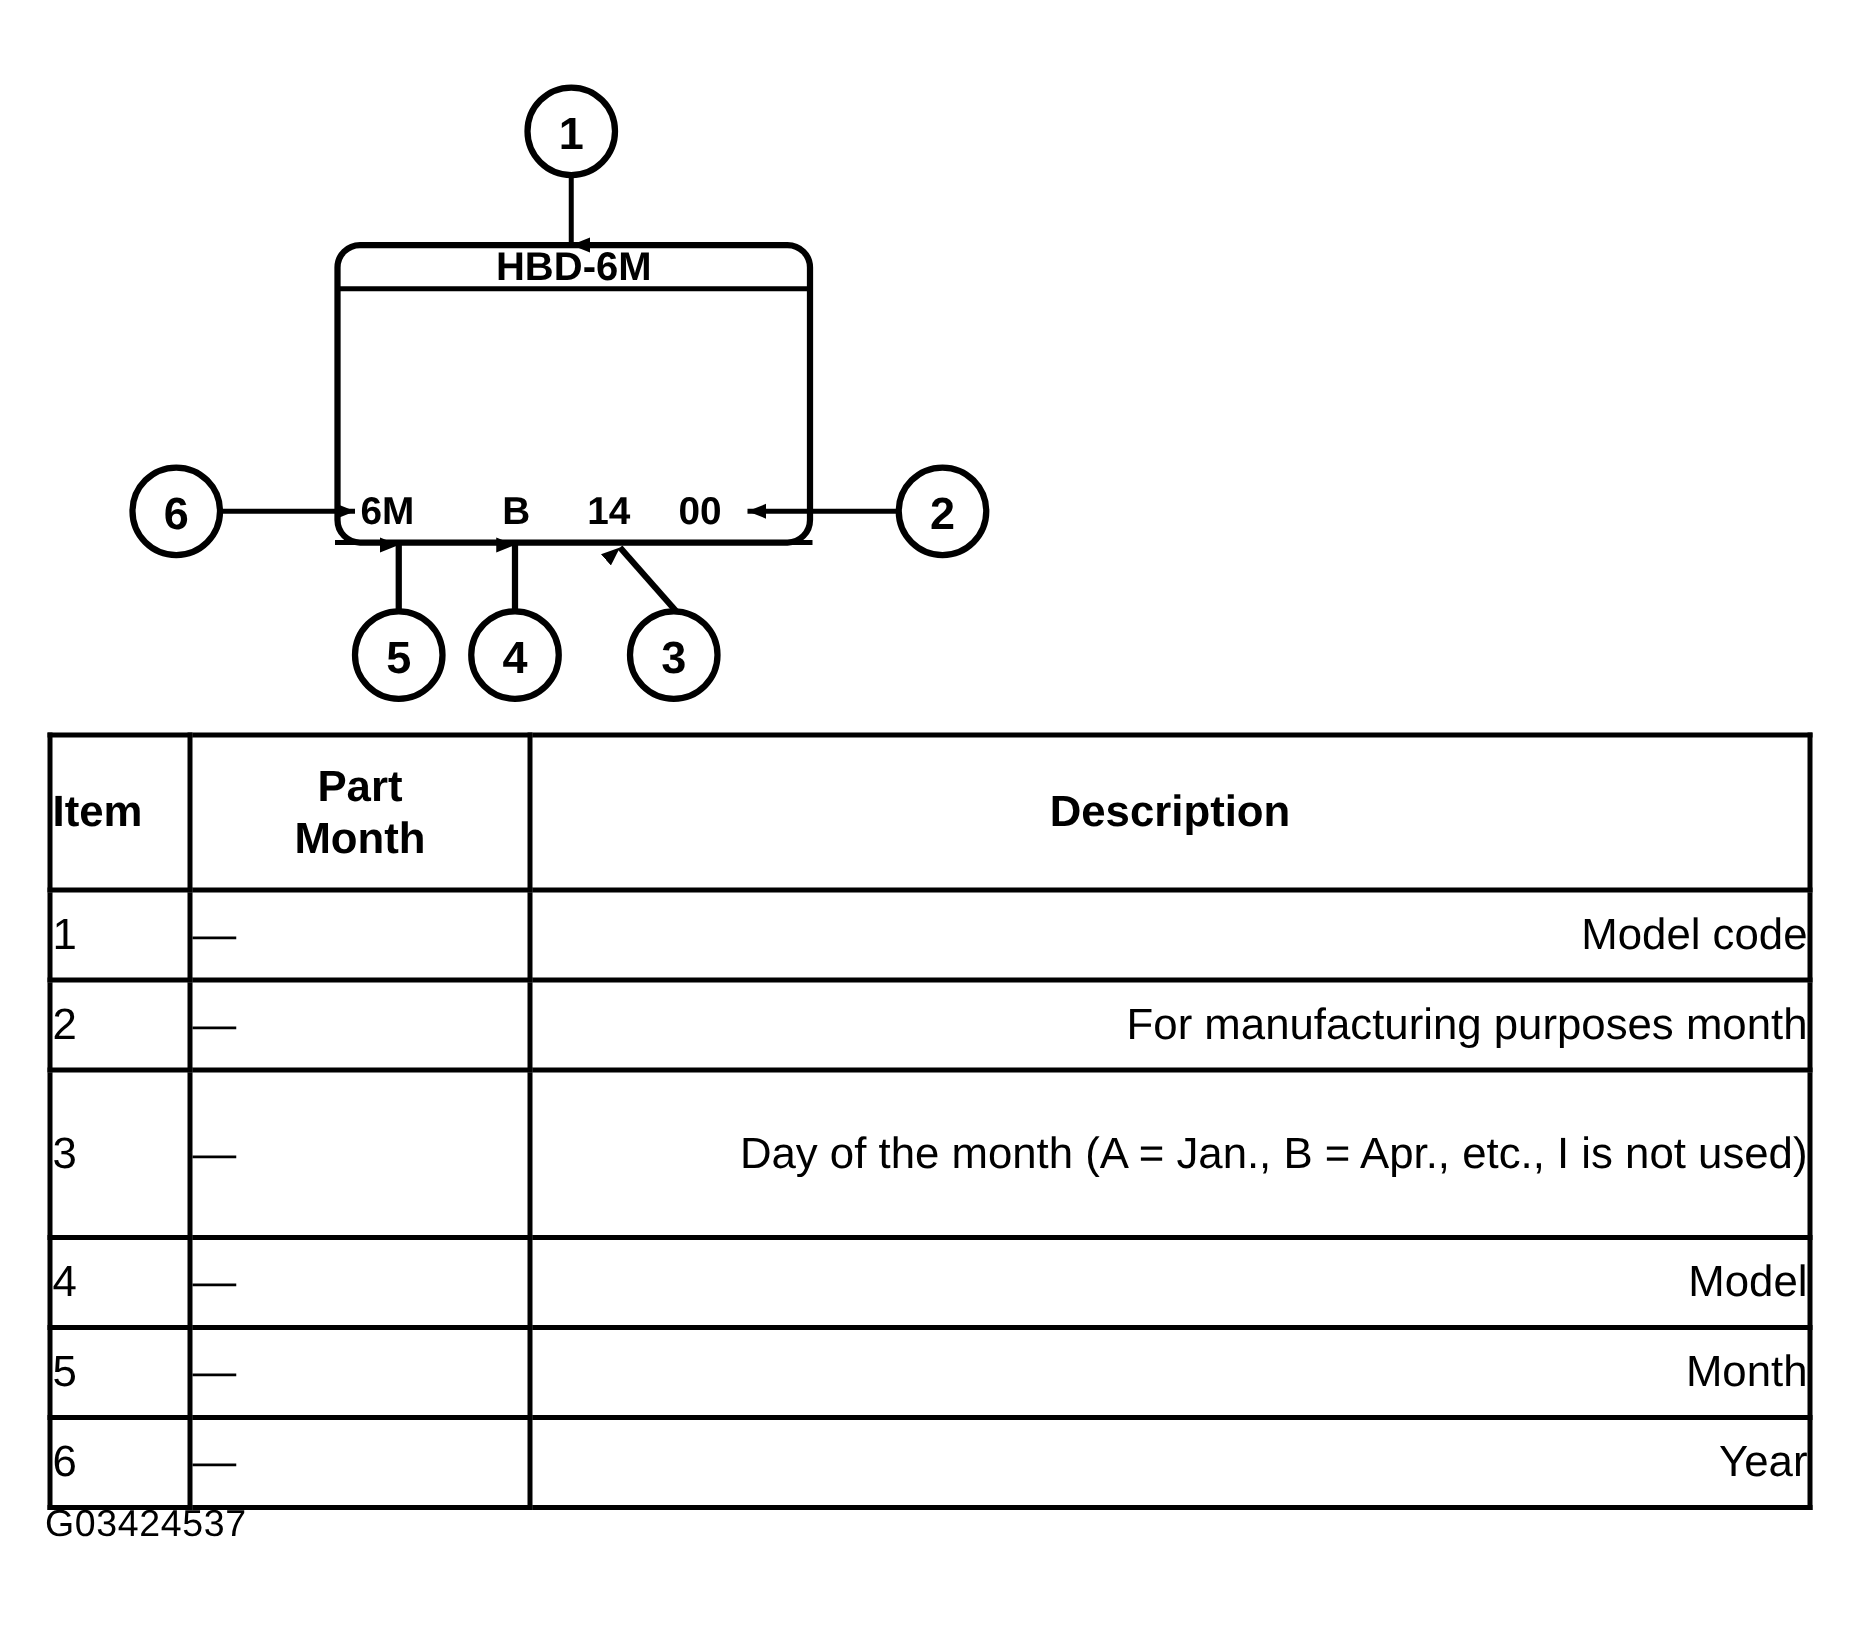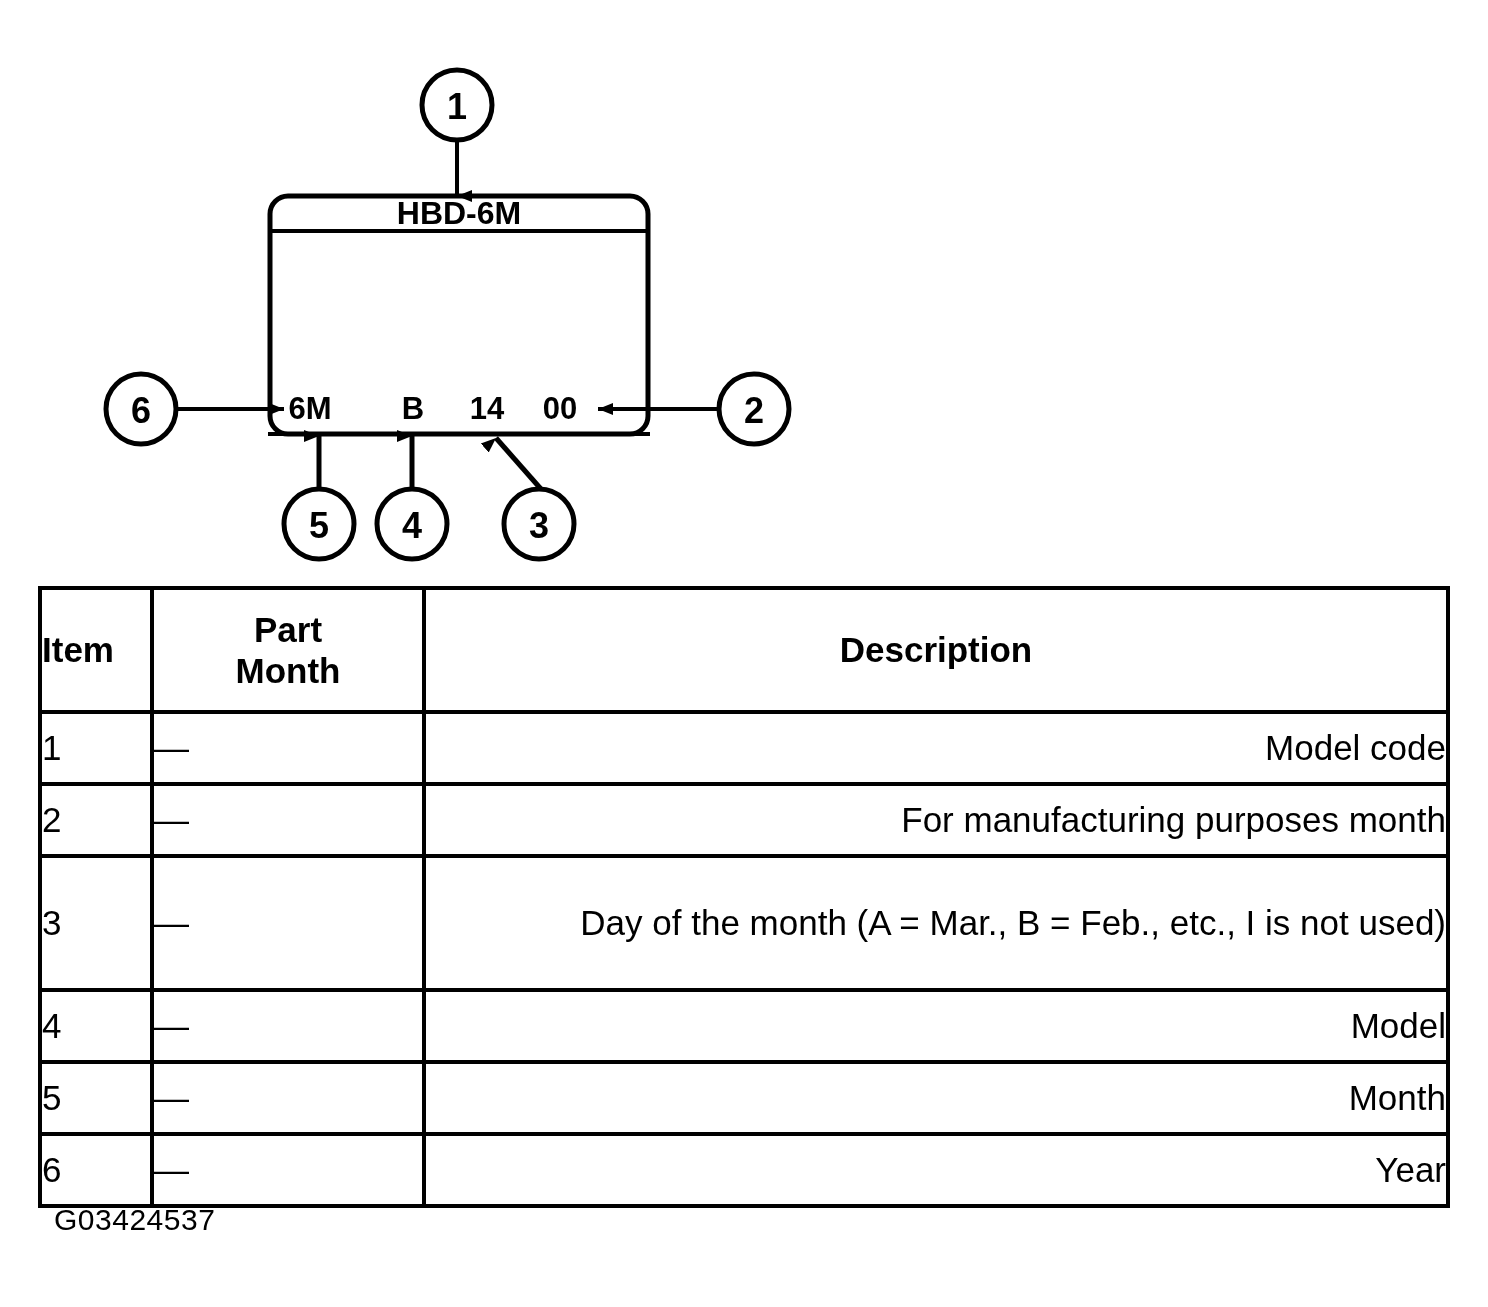--- a/index.html
+++ b/index.html
@@ -98,21 +98,21 @@
     text-align: right;
   }
   tr.row-tall td { height: 130px; }
   tr.row-tall td.c-item,
   tr.row-tall td.c-part { vertical-align: top; padding-top: 8px; }
   tr.row-tall td.c-desc { vertical-align: top; padding-top: 8px; }
 
   
   #figure-code {
     position: absolute;
-    left: 54px;
+    left: 36px;
     top: 1203px;
     font-size: 30px;
     font-family: "Liberation Sans", sans-serif;
     letter-spacing: 0.5px;
     color: #000000;
   }
 </style>
 </head>
 <body>
 
@@ -230,21 +230,21 @@
         <td class="c-desc">Model code</td>
       </tr>
       <tr>
         <td class="c-item">2</td>
         <td class="c-part">—</td>
         <td class="c-desc">For manufacturing purposes month</td>
       </tr>
       <tr class="row-tall">
         <td class="c-item">3</td>
         <td class="c-part">—</td>
-        <td class="c-desc">Day of the month (A = Mar., B = Feb., etc., I is not used)</td>
+        <td class="c-desc">Day of the month (A = Jan., B = Apr., etc., I is not used)</td>
       </tr>
       <tr>
         <td class="c-item">4</td>
         <td class="c-part">—</td>
         <td class="c-desc">Model</td>
       </tr>
       <tr>
         <td class="c-item">5</td>
         <td class="c-part">—</td>
         <td class="c-desc">Month</td>

